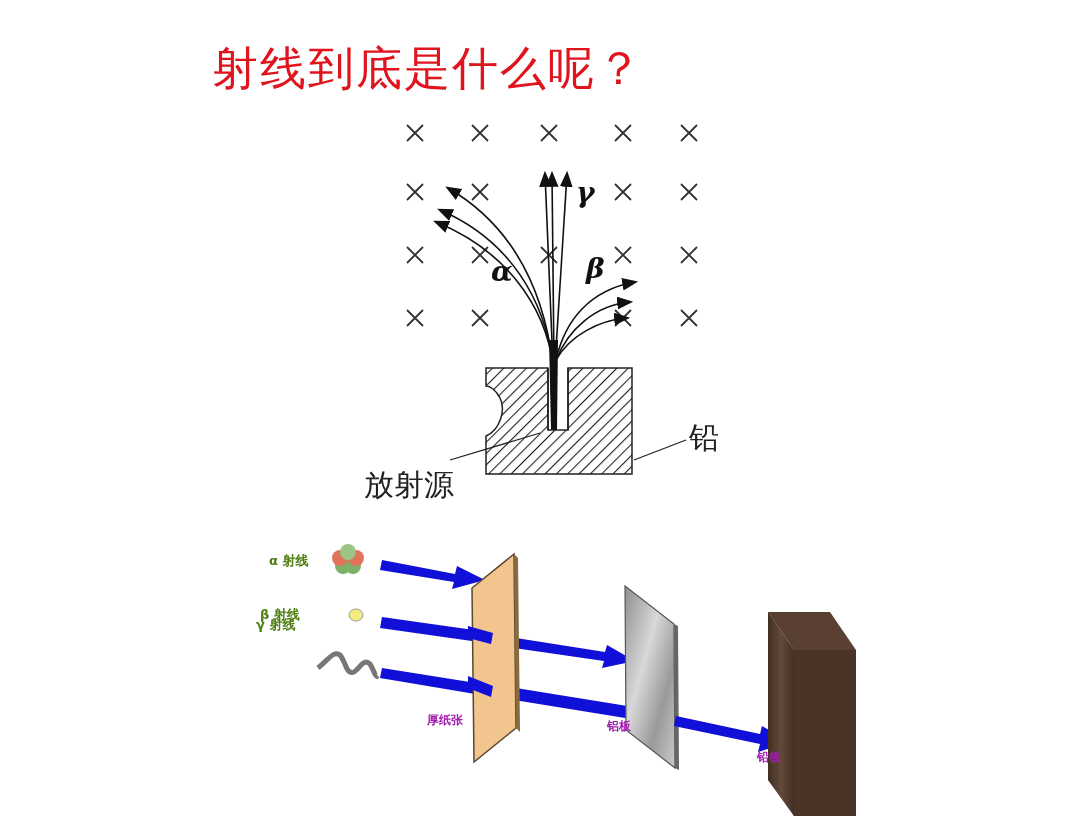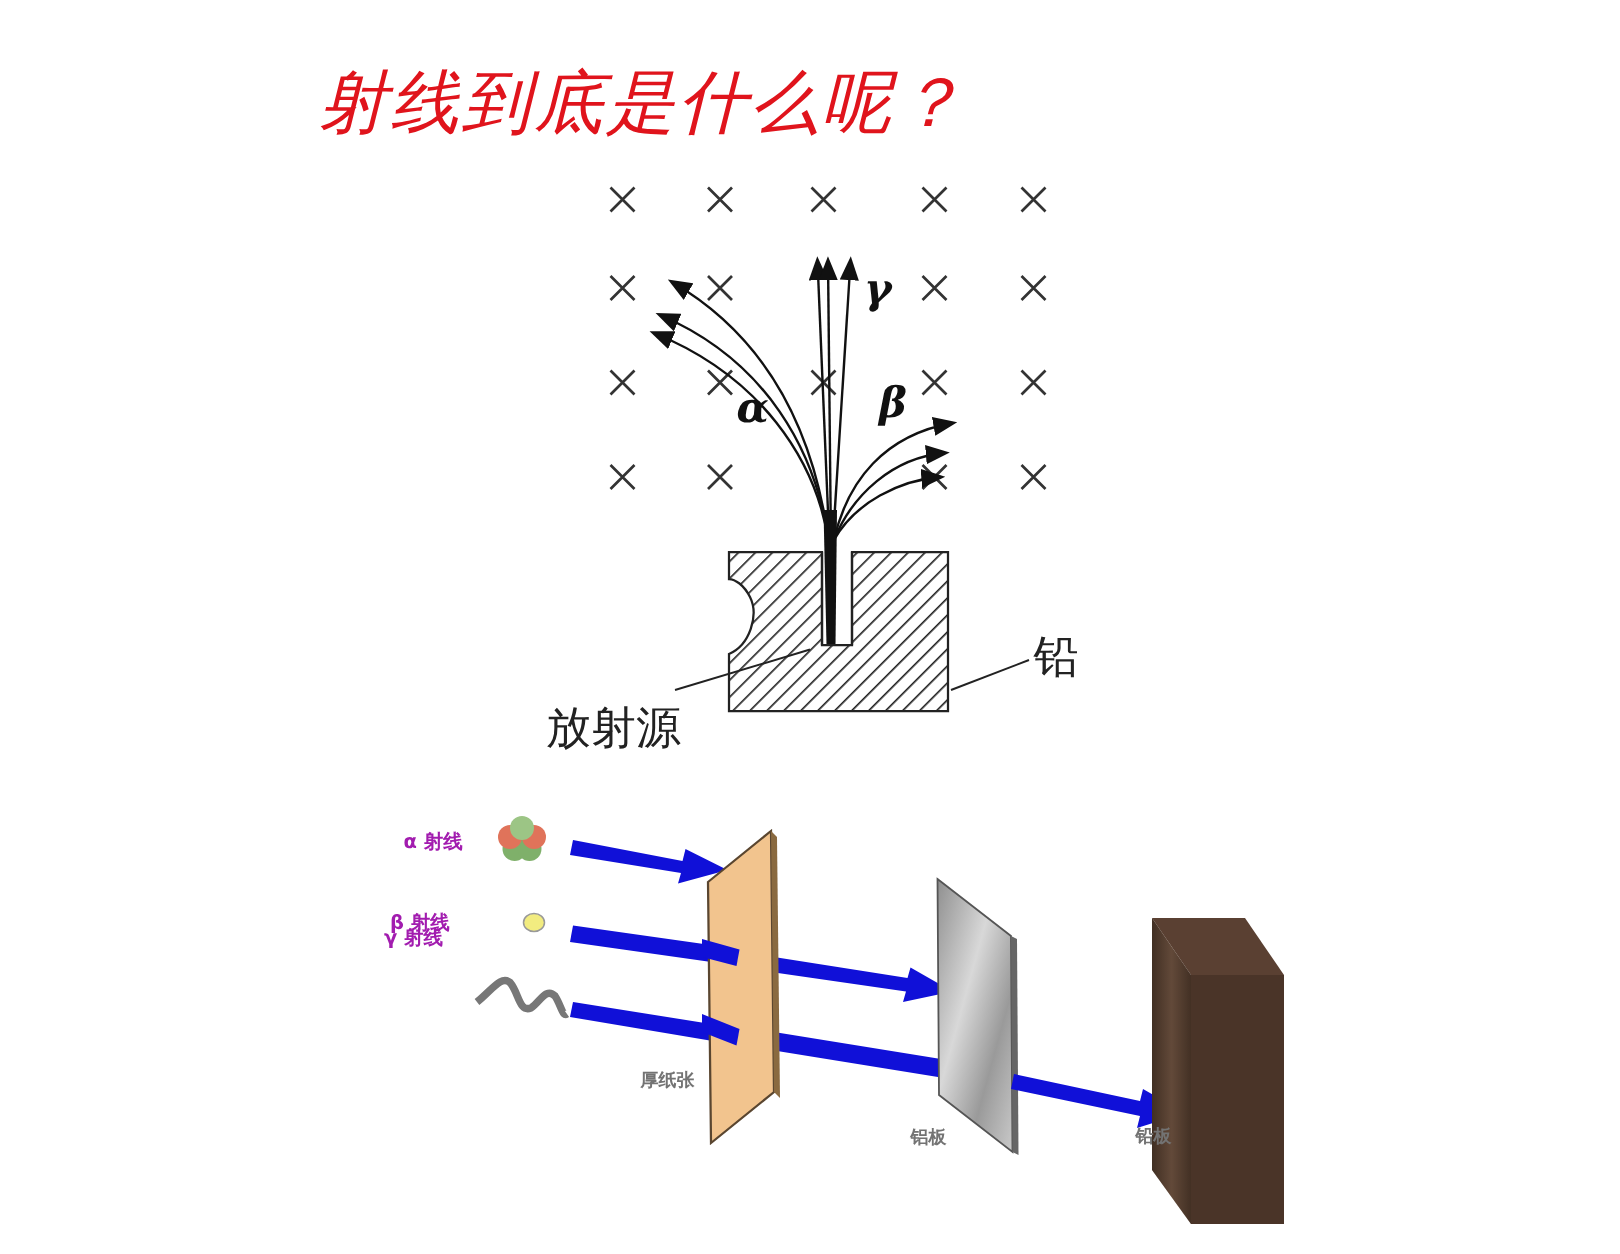--- a/index.html
+++ b/index.html
@@ -1,20 +1,20 @@
 <!DOCTYPE html>
 <html><head>
 <meta charset="utf-8">
 <style>
   html, body { margin:0; padding:0; background:#ffffff; }
   body { width:1080px; height:836px; position:relative; overflow:hidden; font-family:"DejaVu Serif", serif; }
-  .title { position:absolute; left:0; width:856px; top:38px; text-align:center; color:#e0141c; font-size:46px; letter-spacing:2px; font-family:"DejaVu Serif", serif;font-style:italic; }
+  .title { position:absolute; left:0; width:856px; top:38px; text-align:center; color:#e0141c; font-size:46px; letter-spacing:2px; font-family:"DejaVu Serif", serif; }
   svg { position:absolute; left:0; top:0; }
-  .lbl-sm { position:absolute; color:#a21caf; font-size:13px; font-weight:bold; font-family:"DejaVu Sans", sans-serif; }
-  .lbl-plate { position:absolute; color:#737373; font-size:12px; font-weight:bold; font-family:"DejaVu Sans", sans-serif; }
+  .lbl-sm { position:absolute; color:#4d7c0f; font-size:13px; font-weight:bold; font-family:"DejaVu Sans", sans-serif; }
+  .lbl-plate { position:absolute; color:#a21caf; font-size:12px; font-weight:bold; font-family:"DejaVu Sans", sans-serif; }
   .lbl-big { position:absolute; color:#222; font-size:30px; font-family:"DejaVu Serif", serif; }
   .greek { position:absolute; color:#111; font-size:28px; font-style:italic; font-weight:bold; font-family:"DejaVu Serif", serif; }
 </style>
 </head>
 <body>
 
 <div class="title">射线到底是什么呢？</div>
 
 <svg width="1080" height="836">
   <defs>
@@ -122,14 +122,14 @@
 <span class="greek" style="left:576px;top:176px">γ</span>
 
 <span class="lbl-big" style="left:364px;top:465px">放射源</span>
 <span class="lbl-big" style="left:689px;top:418px">铅</span>
 
 <span class="lbl-sm" style="left:269px;top:552px">α 射线</span>
 <span class="lbl-sm" style="left:260px;top:606px">β 射线</span>
 <span class="lbl-sm" style="left:256px;top:616px">γ 射线</span>
 
 <span class="lbl-plate" style="left:427px;top:712px">厚纸张</span>
-<span class="lbl-plate" style="left:607px;top:750px">铝板</span>
+<span class="lbl-plate" style="left:607px;top:718px">铝板</span>
 <span class="lbl-plate" style="left:757px;top:749px">铅板</span>
 
 </body></html>

